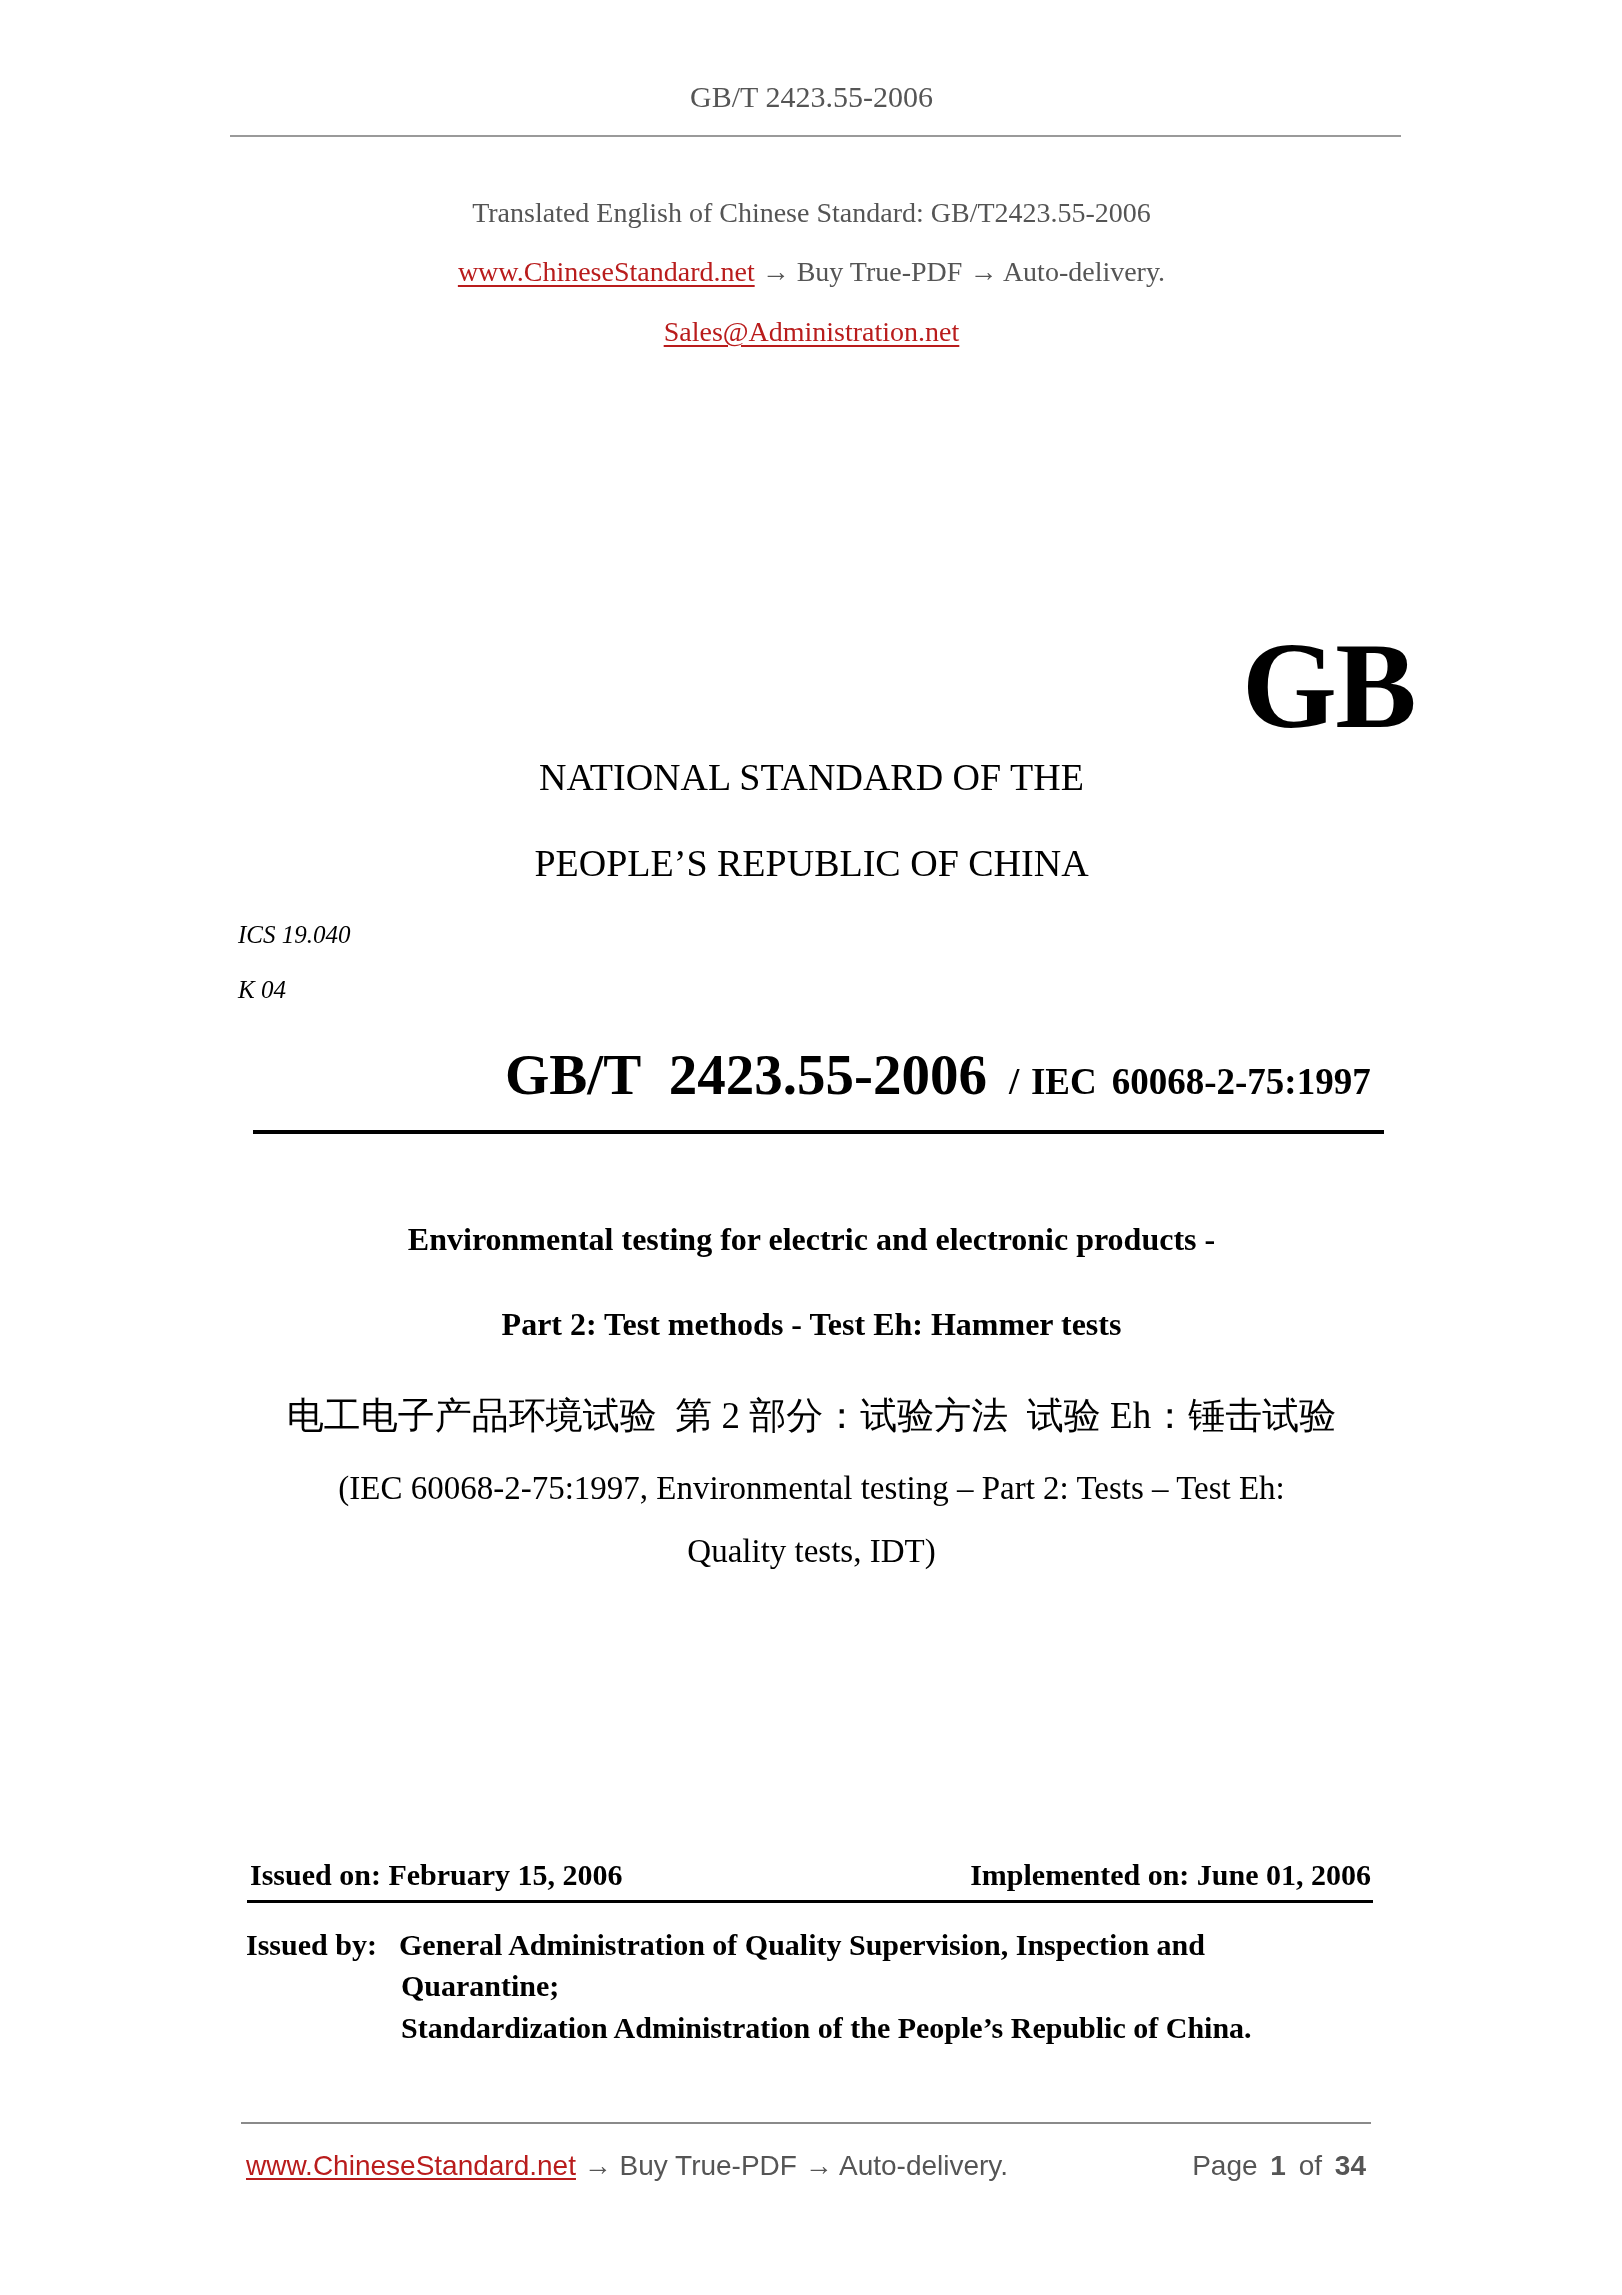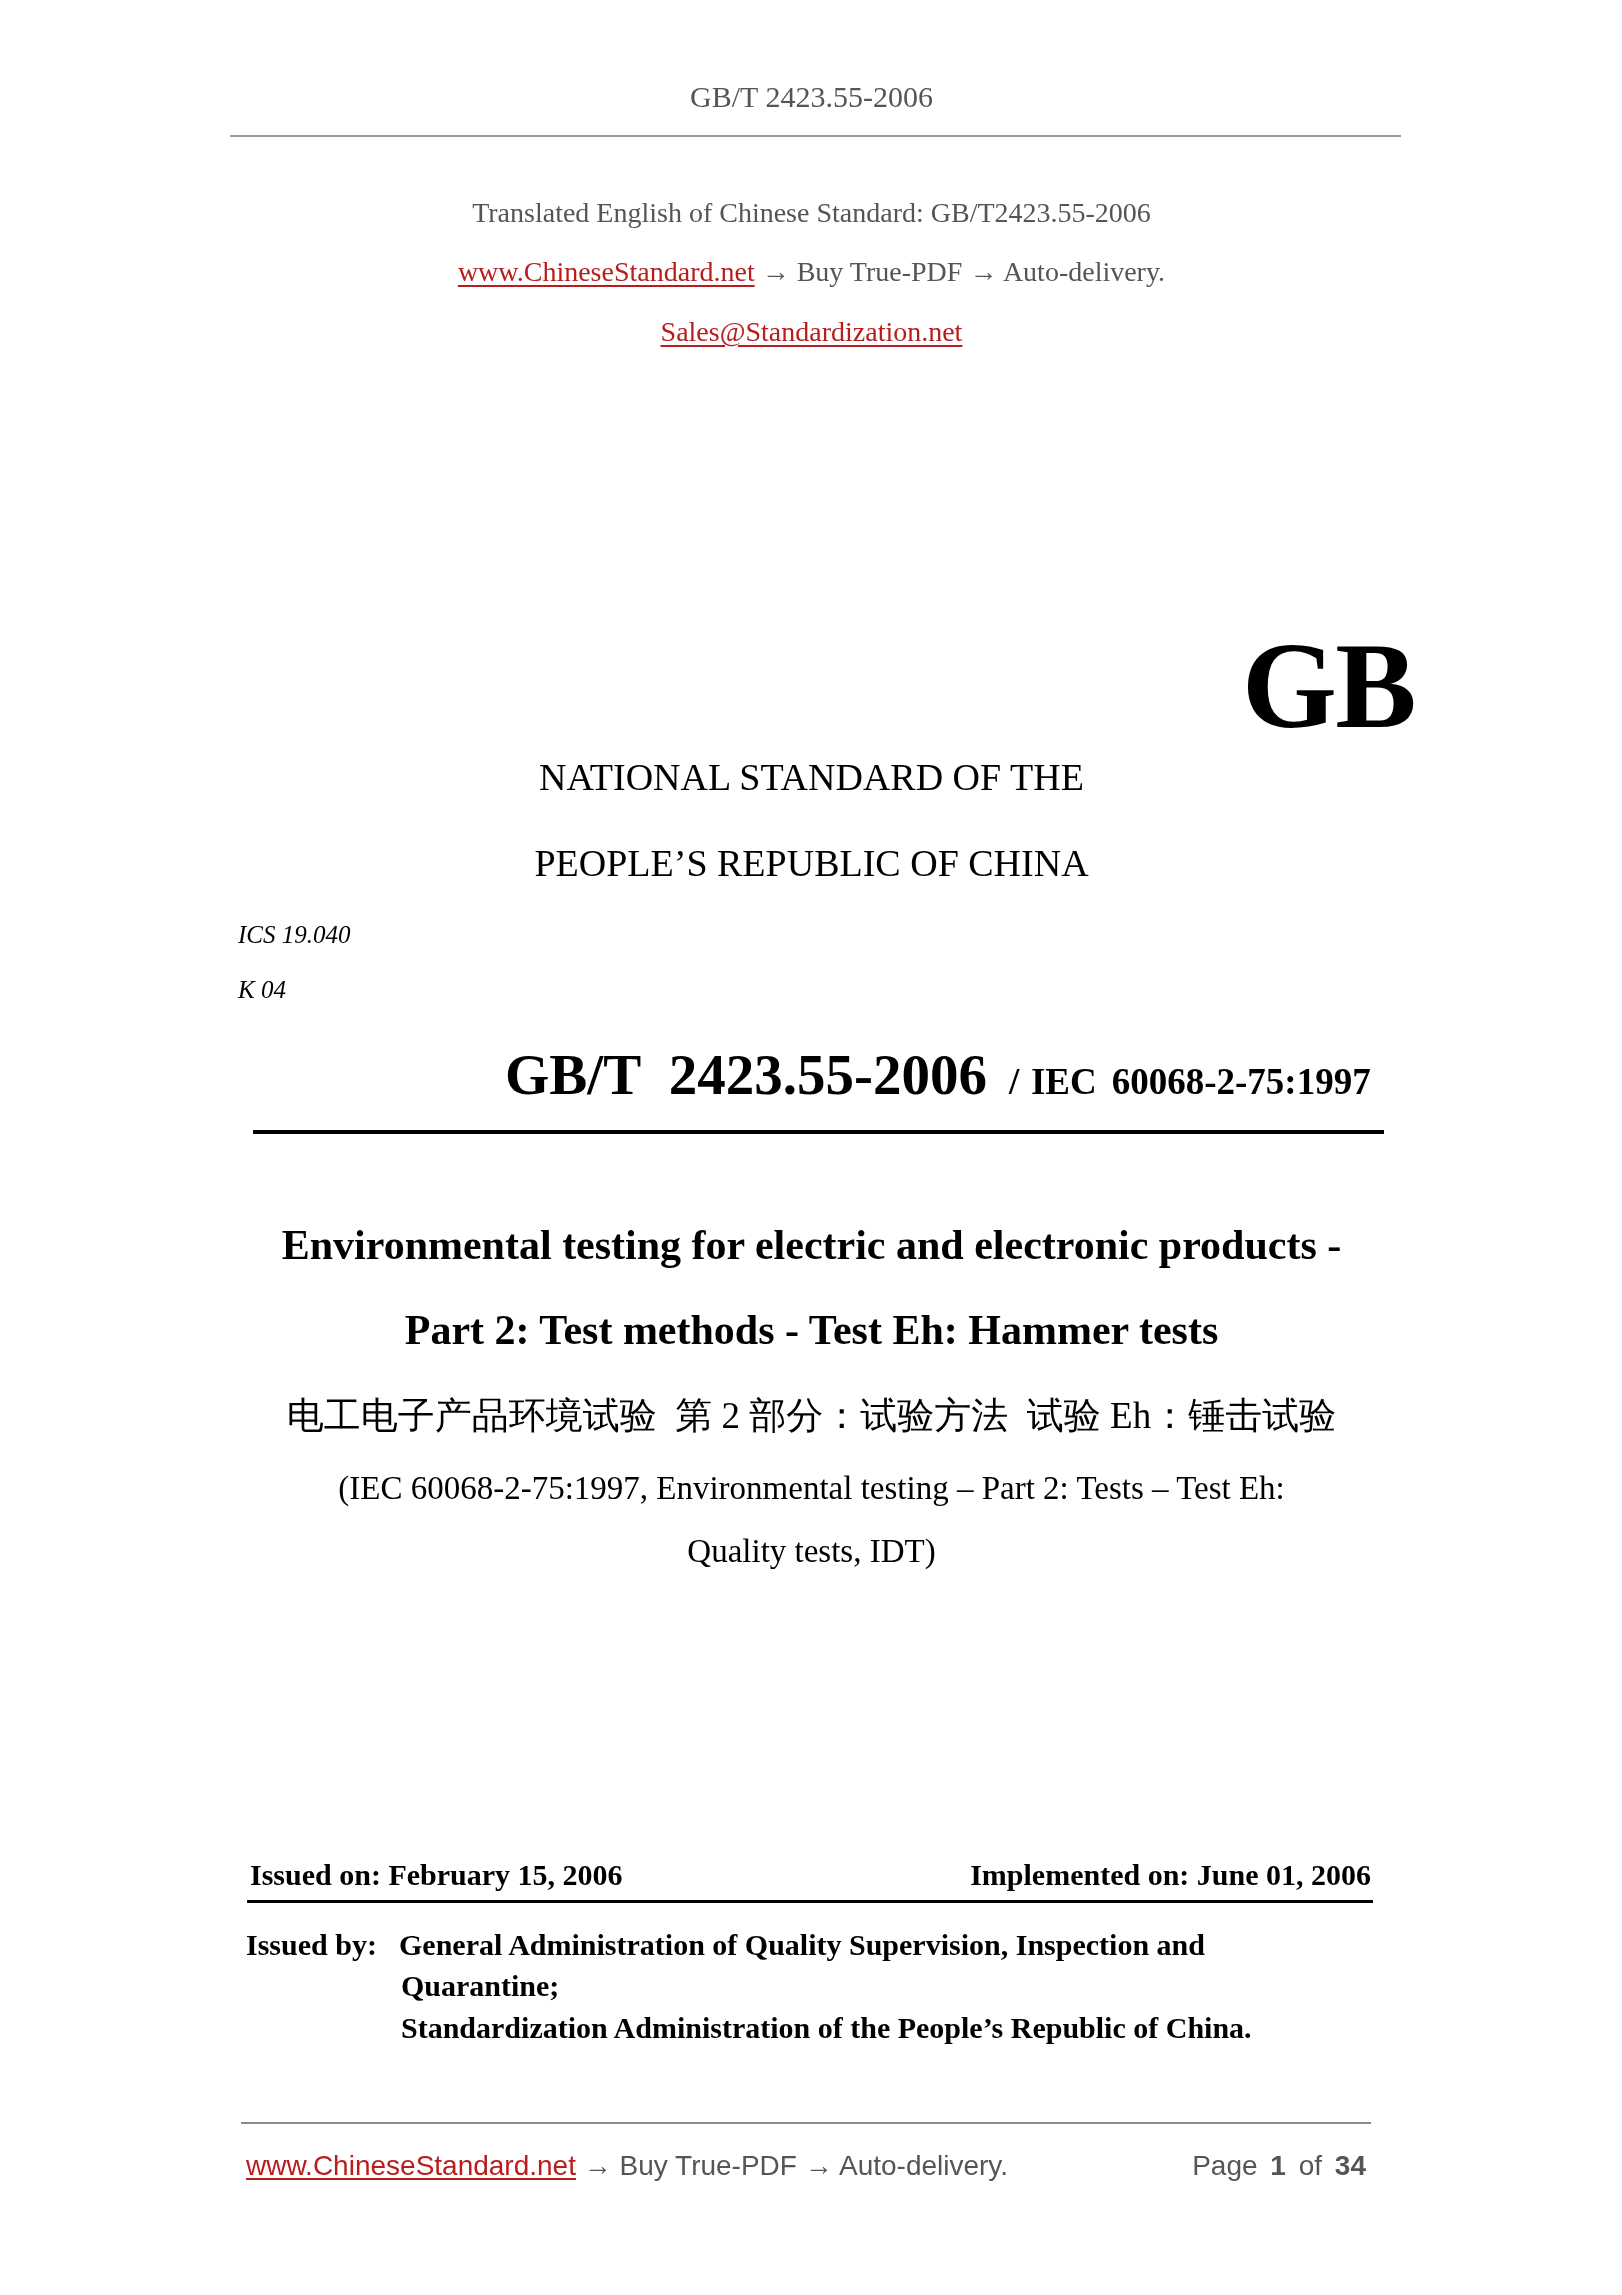--- a/index.html
+++ b/index.html
@@ -13,21 +13,21 @@
   .hdr-rule { top:135px; left:230px; width:1171px; height:1.7px; background:#9a9a9a; }
   .promo { font-size:28px; }
   .gb-logo { top:625px; left:1242px; font-size:122px; font-weight:bold; line-height:1; letter-spacing:-1.7px; }
   .nat { font-size:38px; }
   .small-code { left:238px; font-size:25px;font-style:italic; }
   .std-line { top:1042px; left:505px; font-weight:bold; }
   .std-main { font-size:57px; letter-spacing:0px; }
   .std-sep { font-size:37px; margin-left:22px; }
   .std-iec { font-size:37px; margin-left:11.7px; }
   .thick-rule { top:1130px; left:253px; width:1131px; height:4.2px; background:#000; }
-  .title-en { font-size:42px; font-weight:bold;text-align:center; }
+  .title-en { font-size:32px; font-weight:bold;text-align:center; }
   .title-cn { font-size:37px; }
   .iec-note { font-size:33px; }
   .dates { top:1858px; font-size:30px; font-weight:bold; }
   .date-rule { top:1900px; left:247px; width:1126px; height:3.3px; background:#000; }
   .issued-by { font-size:30px; font-weight:bold; }
   .footer-rule { top:2122px; left:241px; width:1130px; height:1.7px; background:#8a8a8a; }
   .footer { top:2150px; font-family:"Liberation Sans", sans-serif; font-size:28px; color:#555; }
   .footer a.link { text-decoration-thickness:1.7px; text-underline-offset:3.3px; }
   .page-num { font-weight:bold; }
 </style>
@@ -39,21 +39,21 @@
 
 <div class="abs center gray promo" style="top:197px;">Translated English of Chinese Standard: GB/T2423.55-2006</div>
 <div class="abs center gray promo" style="top:256px;">
   <a class="link">www.ChineseStandard.net</a>
   <span>→</span>
   <span>Buy True-PDF</span>
   <span>→</span>
   <span>Auto-delivery.</span>
 </div>
 <div class="abs center gray promo" style="top:316px;">
-  <a class="link">Sales@Standardization.net</a>
+  <a class="link">Sales@Administration.net</a>
 </div>
 
 <div class="abs gb-logo">GB</div>
 
 <div class="abs center nat" style="top:755px;">NATIONAL STANDARD OF THE</div>
 <div class="abs center nat" style="top:841px;">PEOPLE’S REPUBLIC OF CHINA</div>
 
 <div class="abs small-code" style="top:921px;">ICS 19.040</div>
 <div class="abs small-code" style="top:976px;">K 04</div>
 

